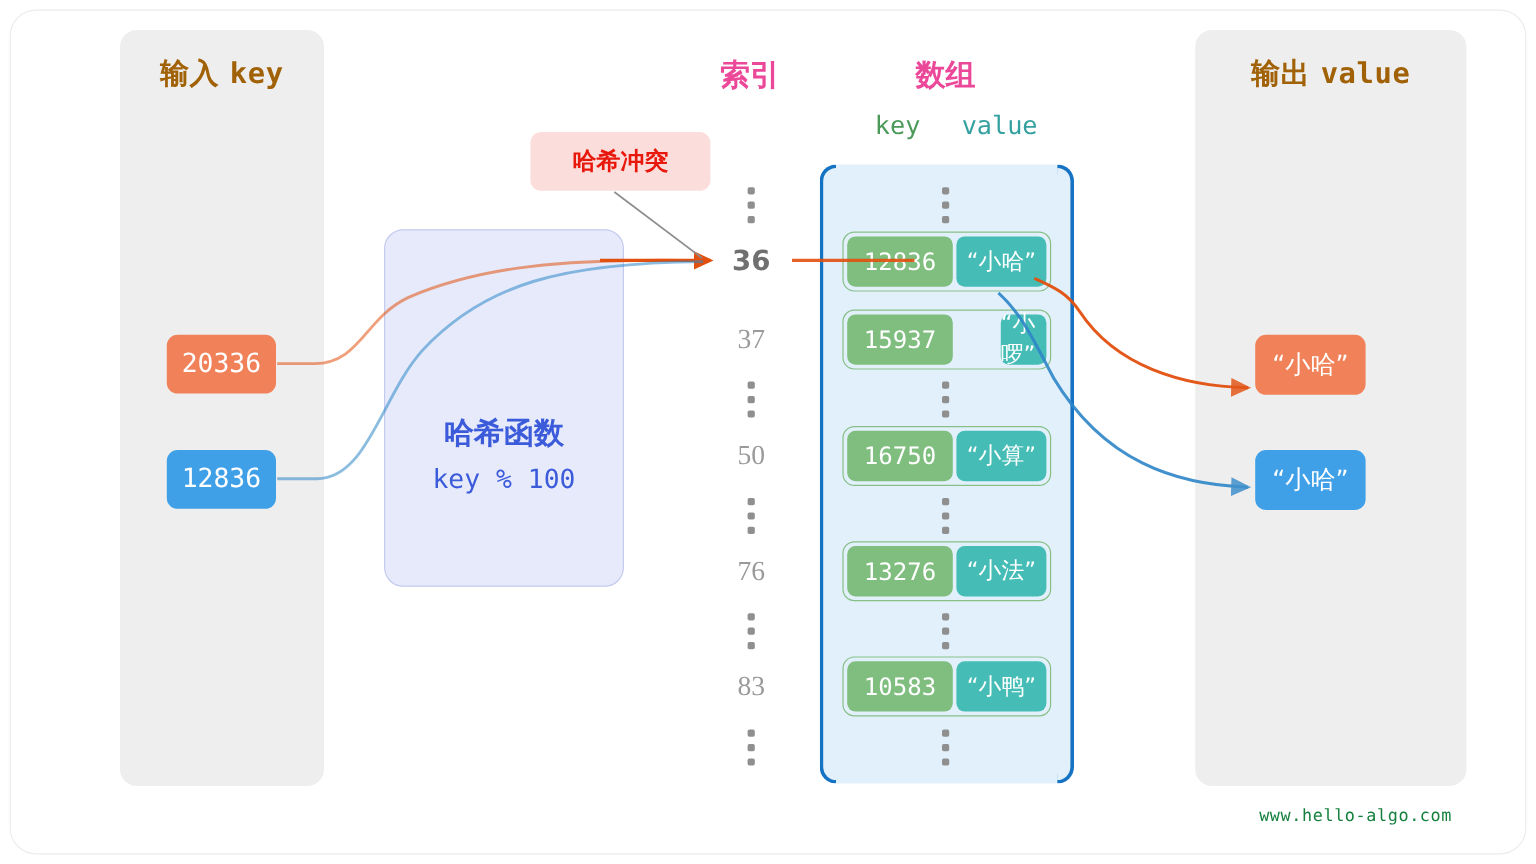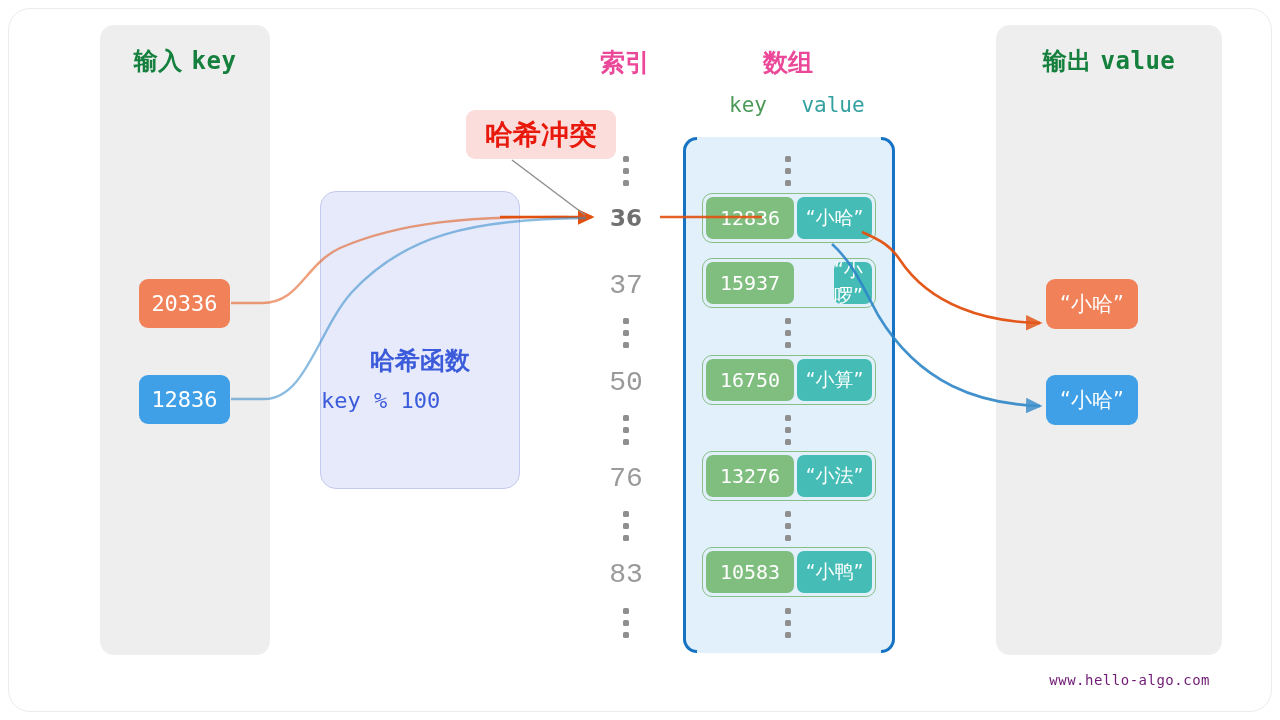--- a/index.html
+++ b/index.html
@@ -30,21 +30,21 @@
     background: #eeeeee;
     border-radius: 14px;
   }
   #panel-input  { left: 100px; top: 25px; width: 170px; height: 630px; }
   #panel-output { left: 996px; top: 25px; width: 226px; height: 630px; }
   .panel-title {
     position: absolute;
     top: 20px;
     width: 100%;
     text-align: center;
-    color: #15803d;
+    color: #a16207;
     font-size: 24px;
     font-weight: bold;
     letter-spacing: 0.5px;
     white-space: nowrap;
   }
   .panel-title .mono {
     font-family: "DejaVu Sans Mono", monospace;
     font-weight: bold;
   }
 
@@ -84,21 +84,21 @@
     position: absolute;
     left: 0; right: 0; top: 152px;
     text-align: center;
     color: #3b5bdb;
     font-size: 25px;
     font-weight: bold;
   }
   #hash-box .hf-expr {
     position: absolute;
     left: 0; right: 0; top: 196px;
-    text-align: left;
+    text-align: center;
     color: #3b5bdb;
     font-family: "DejaVu Sans Mono", monospace;
     font-size: 22px;
   }
 
   
   .chip {
     position: absolute;
     display: flex;
     align-items: center;
@@ -120,24 +120,23 @@
   #collision-badge {
     position: absolute;
     left: 442px; top: 110px;
     width: 150px; height: 49px;
     background: #fbdedc;
     border-radius: 9px;
     display: flex;
     align-items: center;
     justify-content: center;
     color: #e8190c;
-    font-size: 28px;
-    font-weight: bold;
-    box-sizing: border-box;
-    margin-left: 24px;
+    font-size: 20px;
+    font-weight: bold;
+    box-sizing: border-box;
   }
 
   
   #array-panel {
     position: absolute;
     left: 683px; top: 137px;
     width: 212px; height: 516px;
     background: #e1f0fb;
     border-radius: 14px;
     box-sizing: border-box;
@@ -153,22 +152,22 @@
   #bracket-left  { left: 0;  border-left: 3px solid #1673c4;  border-top-left-radius: 14px;  border-bottom-left-radius: 14px; }
   #bracket-right { right: 0; border-right: 3px solid #1673c4; border-top-right-radius: 14px; border-bottom-right-radius: 14px; }
 
   
   .idx {
     position: absolute;
     left: 600px;
     width: 52px;
     text-align: center;
     color: #9a9a9a;
-    font-family: Liberation Mono, monospace;
-    font-size: 28px;
+    font-family: Liberation Serif, serif;
+    font-size: 23px;
   }
   .idx.active { color: #707070; font-weight: bold; font-family: "DejaVu Sans", sans-serif; font-size: 23px; }
 
   
   .vdots {
     position: absolute;
     width: 6px;
     display: flex;
     flex-direction: column;
     gap: 6px;
@@ -212,21 +211,21 @@
     font-size: 19px;
   }
 
   
   #wires { position: absolute; left: 0; top: 0; width: 1280px; height: 720px; pointer-events: none; }
 
   
   #watermark {
     position: absolute;
     right: 70px; bottom: 32px;
-    color: #701a75;
+    color: #15803d;
     font-family: "DejaVu Sans Mono", monospace;
     font-size: 14px;
     letter-spacing: 0.5px;
   }
 </style>
 </head>
 <body>
 
 <div class="stage">
   <div class="card-frame"></div>

